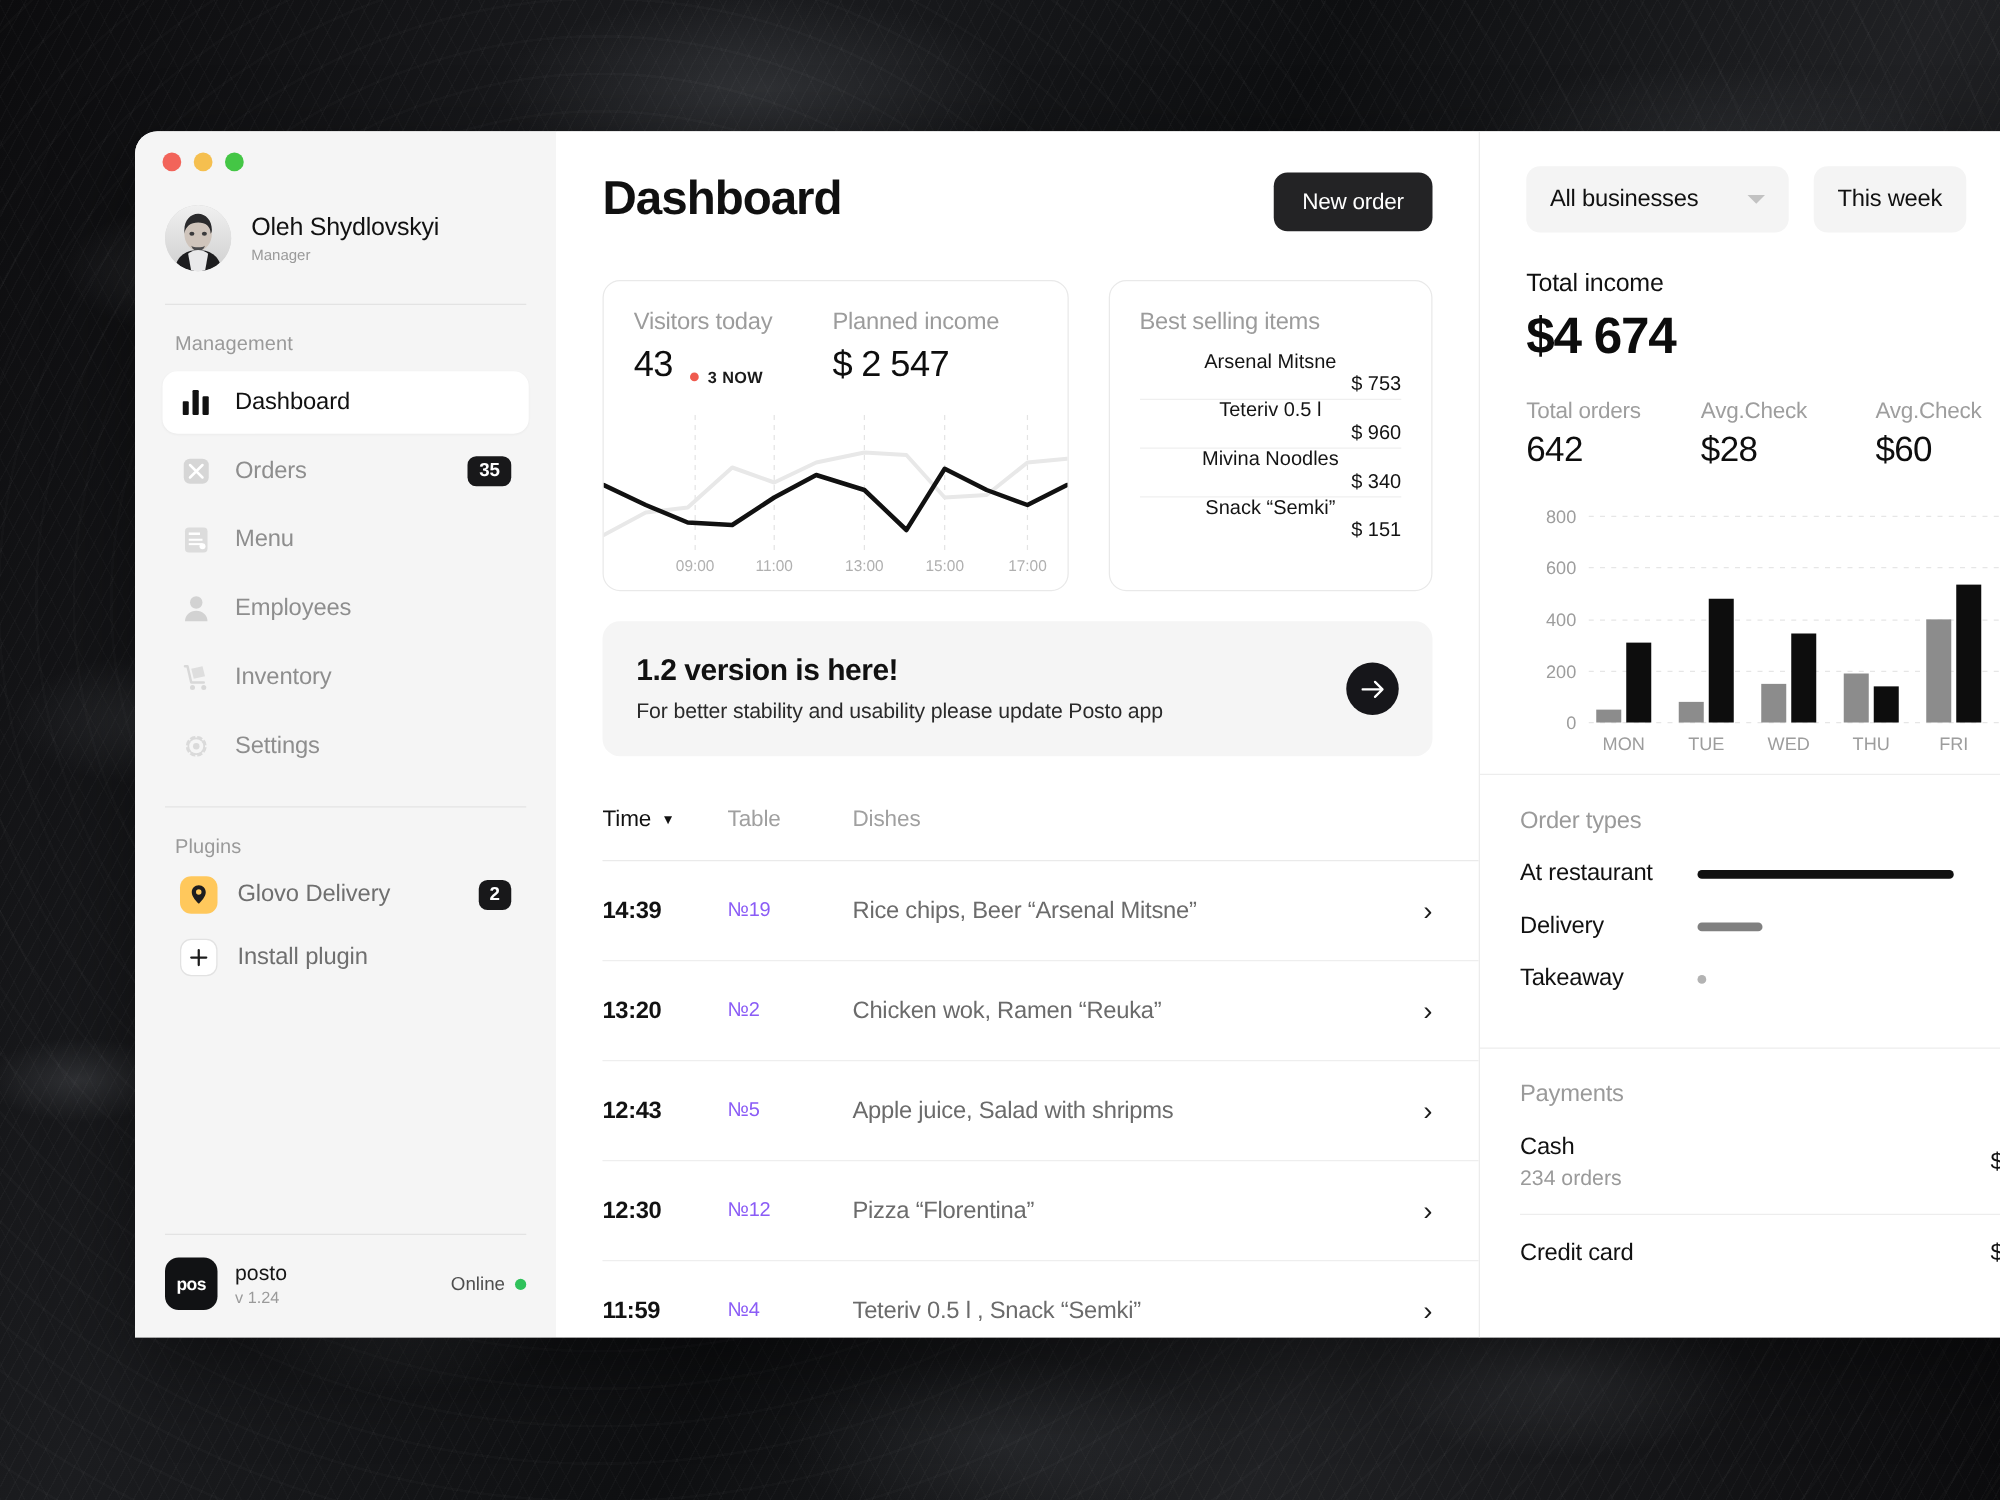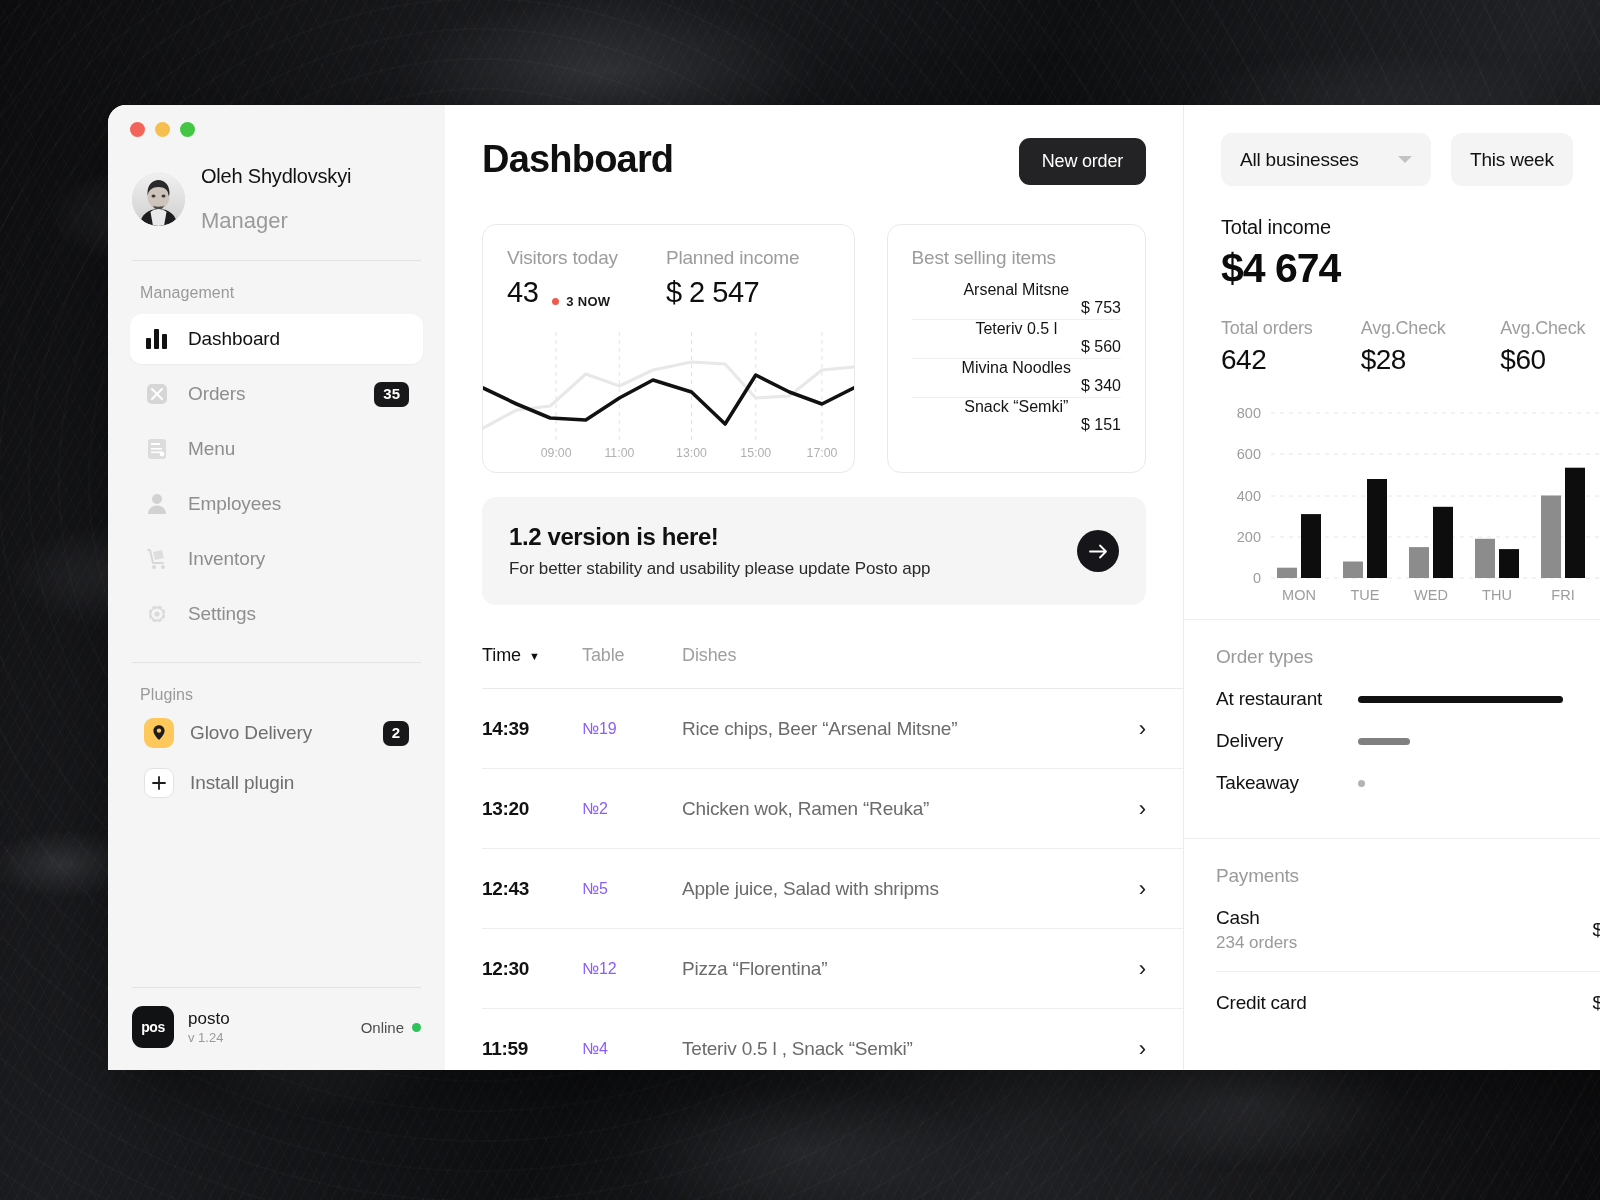--- a/index.html
+++ b/index.html
@@ -80,21 +80,21 @@
     flex: none; overflow: hidden;
     background: #d9d9d9;
     position: relative;
   }
   .avatar svg { display: block; width: 100%; height: 100%; }
   .profile-name {
     font-size: 20px; color: #121212; letter-spacing: -0.2px;
     line-height: 1.2;
   }
   .profile-role {
-    font-size: 22px; color: #9a9a9a; margin-top: 20px; line-height: 1.2;
+    font-size: 12px; color: #9a9a9a; margin-top: 3px; line-height: 1.2;
   }
 
   .side-divider {
     height: 1px; background: #e3e3e3;
     margin: 26px 24px 0 24px;
   }
 
   .section-label {
     font-size: 16px; color: #9a9a9a;
     padding: 23px 0 0 32px;
@@ -546,21 +546,21 @@
 
         <div class="card card-best">
           <div class="best-title">Best selling items</div>
           <div class="best-list">
             <div class="best-row">
               <span>Arsenal Mitsne</span>
               <span class="best-price">$ 753</span>
             </div>
             <div class="best-row">
               <span>Teteriv 0.5 l</span>
-              <span class="best-price">$ 560</span>
+              <span class="best-price">$ 960</span>
             </div>
             <div class="best-row">
               <span>Mivina  Noodles</span>
               <span class="best-price">$ 340</span>
             </div>
             <div class="best-row">
               <span>Snack “Semki”</span>
               <span class="best-price">$ 151</span>
             </div>
           </div>

